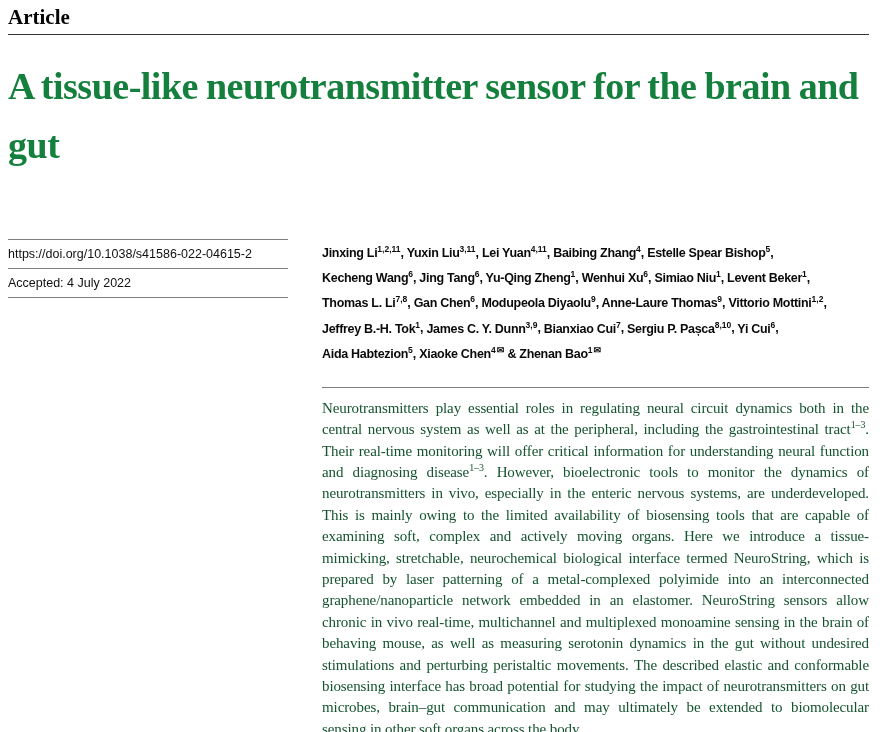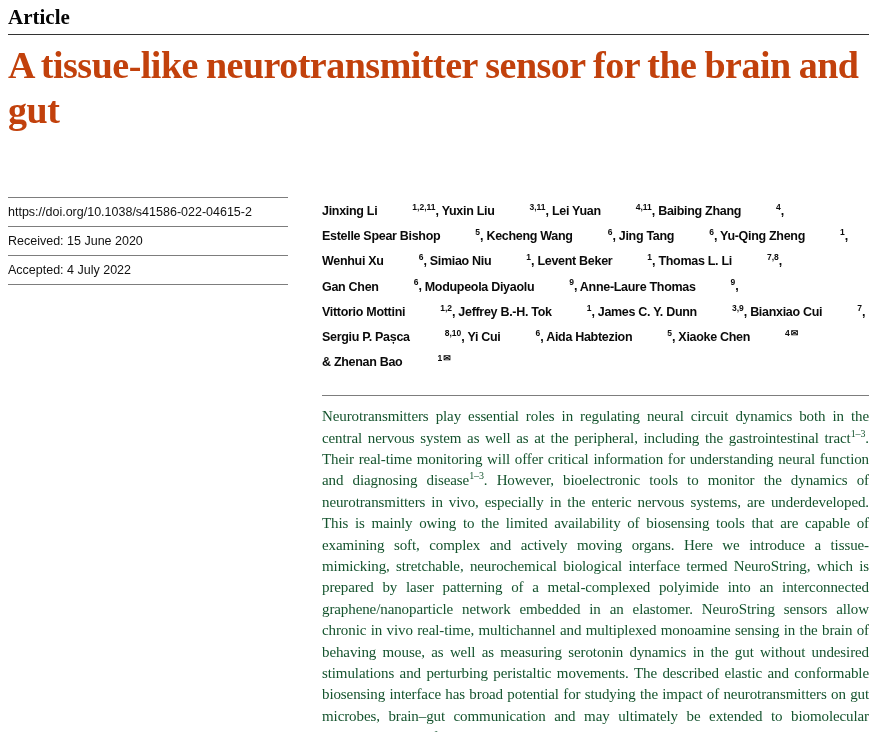--- a/index.html
+++ b/index.html
@@ -20,25 +20,25 @@
     line-height: 26px;
     color: #050505;
   }
   .kicker-rule { border: none; border-top: 1.5px solid #333; margin-top: 4px; }
 
   
   .title {
     font-family: "Liberation Serif", serif;
     font-weight: bold;
     font-size: 38px;
-    line-height: 45px;
+    line-height: 59px;
     letter-spacing: -0.5px;
     word-spacing: -1px;
-    color: #c2410c;
-    margin-top: 8px;
+    color: #15803d;
+    margin-top: 22px;
   }
 
   
   .columns {
     display: grid;
     grid-template-columns: 280px 1fr;
     column-gap: 34px;
     margin-top: 64px;
   }
 
@@ -55,21 +55,21 @@
 
   
   .authors {
     font-weight: bold;
     font-size: 12.5px;
     letter-spacing: -0.3px;
     line-height: 21px;
     color: #0a0a0a;
   }
   .authors .author { white-space: nowrap; }
-  .authors sup { font-size: 8.5px; font-weight: bold; letter-spacing: 0; margin-left: 35px; }
+  .authors sup { font-size: 8.5px; font-weight: bold; letter-spacing: 0; }
   .authors .env { font-size: 9px; margin-left: 1px; }
 
   
   .abstract-rule { border: none; border-top: 1px solid #7d7d7d; margin-top: 22px; }
   .abstract {
     font-family: "Liberation Serif", serif;
     font-size: 15px;
     line-height: 21.4px;
     letter-spacing: -0.1px;
     text-align: justify;
@@ -88,23 +88,20 @@
 
   <h1 class="title">A tissue-like neurotransmitter sensor for the brain and gut</h1>
 
   <div class="columns">
 
     <div class="meta">
       <div class="meta-row">
         <span>https://doi.org/10.1038/s41586-022-04615-2</span>
       </div>
       <div class="meta-row">
-        <span>Received: 15 June 2020</span>
-      </div>
-      <div class="meta-row">
         <span>Accepted: 4 July 2022</span>
       </div>
     </div>
 
     <div>
       <p class="authors"><span class="author">Jinxing Li<sup>1,2,11</sup></span>, <span class="author">Yuxin Liu<sup>3,11</sup></span>, <span class="author">Lei Yuan<sup>4,11</sup></span>, <span class="author">Baibing Zhang<sup>4</sup></span>, <span class="author">Estelle Spear Bishop<sup>5</sup></span>, <span class="author">Kecheng Wang<sup>6</sup></span>, <span class="author">Jing Tang<sup>6</sup></span>, <span class="author">Yu-Qing Zheng<sup>1</sup></span>, <span class="author">Wenhui Xu<sup>6</sup></span>, <span class="author">Simiao Niu<sup>1</sup></span>, <span class="author">Levent Beker<sup>1</sup></span>, <span class="author">Thomas L. Li<sup>7,8</sup></span>, <span class="author">Gan Chen<sup>6</sup></span>, <span class="author">Modupeola Diyaolu<sup>9</sup></span>, <span class="author">Anne-Laure Thomas<sup>9</sup></span>, <span class="author">Vittorio Mottini<sup>1,2</sup></span>, <span class="author">Jeffrey B.-H. Tok<sup>1</sup></span>, <span class="author">James C. Y. Dunn<sup>3,9</sup></span>, <span class="author">Bianxiao Cui<sup>7</sup></span>, <span class="author">Sergiu P. Pașca<sup>8,10</sup></span>, <span class="author">Yi Cui<sup>6</sup></span>, <span class="author">Aida Habtezion<sup>5</sup></span>, <span class="author">Xiaoke Chen<sup>4<span class="env">✉</span></sup></span> <span class="author">&amp; Zhenan Bao<sup>1<span class="env">✉</span></sup></span></p>
       <hr class="abstract-rule">
       <p class="abstract">Neurotransmitters play essential roles in regulating neural circuit dynamics both in the central nervous system as well as at the peripheral, including the gastrointestinal tract<sup>1–3</sup>. Their real-time monitoring will offer critical information for understanding neural function and diagnosing disease<sup>1–3</sup>. However, bioelectronic tools to monitor the dynamics of neurotransmitters in vivo, especially in the enteric nervous systems, are underdeveloped. This is mainly owing to the limited availability of biosensing tools that are capable of examining soft, complex and actively moving organs. Here we introduce a tissue-mimicking, stretchable, neurochemical biological interface termed NeuroString, which is prepared by laser patterning of a metal-complexed polyimide into an interconnected graphene/nanoparticle network embedded in an elastomer. NeuroString sensors allow chronic in vivo real-time, multichannel and multiplexed monoamine sensing in the brain of behaving mouse, as well as measuring serotonin dynamics in the gut without undesired stimulations and perturbing peristaltic movements. The described elastic and conformable biosensing interface has broad potential for studying the impact of neurotransmitters on gut microbes, brain–gut communication and may ultimately be extended to biomolecular sensing in other soft organs across the body.</p>
     </div>
 

